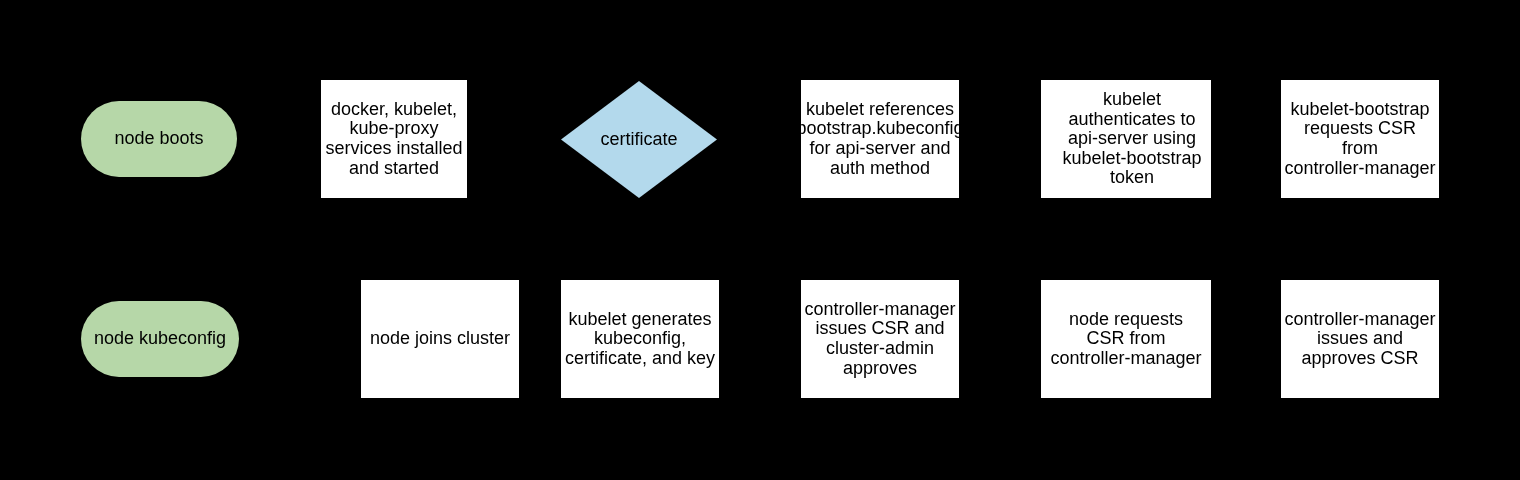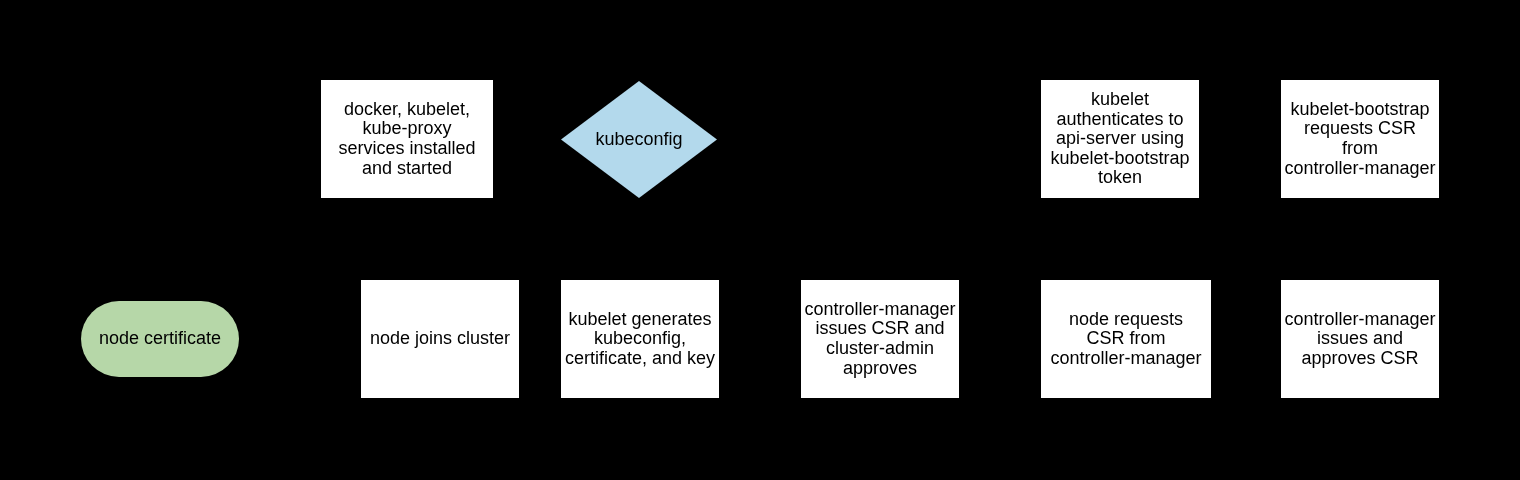--- a/index.html
+++ b/index.html
@@ -26,43 +26,49 @@
   .terminal { background: #b6d7a8; border-radius: 38px; }
   .decision { background: transparent; }
   .decision svg { position: absolute; left: 0; top: 0; width: 100%; height: 100%; }
   .decision .label { position: relative; z-index: 1; }
 </style>
 </head>
 <body>
 
 <div class="canvas">
 
+  <div class="node terminal" style="left:81px; top:101px; width:156px; height:76px;">
+    <div class="label">node boots</div>
+  </div>
 
-  <div class="node process" style="left:321px; top:80px; width:172px; height:118px;">
+  <div class="node process" style="left:321px; top:80px; width:146px; height:118px;">
     <div class="label">docker, kubelet,<br>kube-proxy<br>services installed<br>and started</div>
   </div>
 
   <div class="node decision" style="left:561px; top:81px; width:156px; height:117px;">
     <svg viewBox="0 0 156 117" aria-hidden="true">
       <polygon points="78,0 156,58.5 78,117 0,58.5" fill="#b3d9ec"></polygon>
     </svg>
-    <div class="label">kubeconfig</div>
+    <div class="label">certificate</div>
   </div>
 
+  <div class="node process" style="left:801px; top:80px; width:158px; height:118px;">
+    <div class="label">kubelet references<br>bootstrap.kubeconfig<br>for api-server and<br>auth method</div>
+  </div>
 
-  <div class="node process" style="left:1041px; top:80px; width:158px; height:118px;">
+  <div class="node process" style="left:1041px; top:80px; width:158px; height:118px;padding-left:12px;">
     <div class="label">kubelet<br>authenticates to<br>api-server using<br>kubelet-bootstrap<br>token</div>
   </div>
 
   <div class="node process" style="left:1281px; top:80px; width:158px; height:118px;">
     <div class="label">kubelet-bootstrap<br>requests CSR<br>from<br>controller-manager</div>
   </div>
 
   <div class="node terminal" style="left:81px; top:301px; width:158px; height:76px;">
-    <div class="label">node certificate</div>
+    <div class="label">node kubeconfig</div>
   </div>
 
   <div class="node process" style="left:321px; top:280px; width:158px; height:118px;margin-left:40px;">
     <div class="label">node joins cluster</div>
   </div>
 
   <div class="node process" style="left:561px; top:280px; width:158px; height:118px;">
     <div class="label">kubelet generates<br>kubeconfig,<br>certificate, and key</div>
   </div>
 

